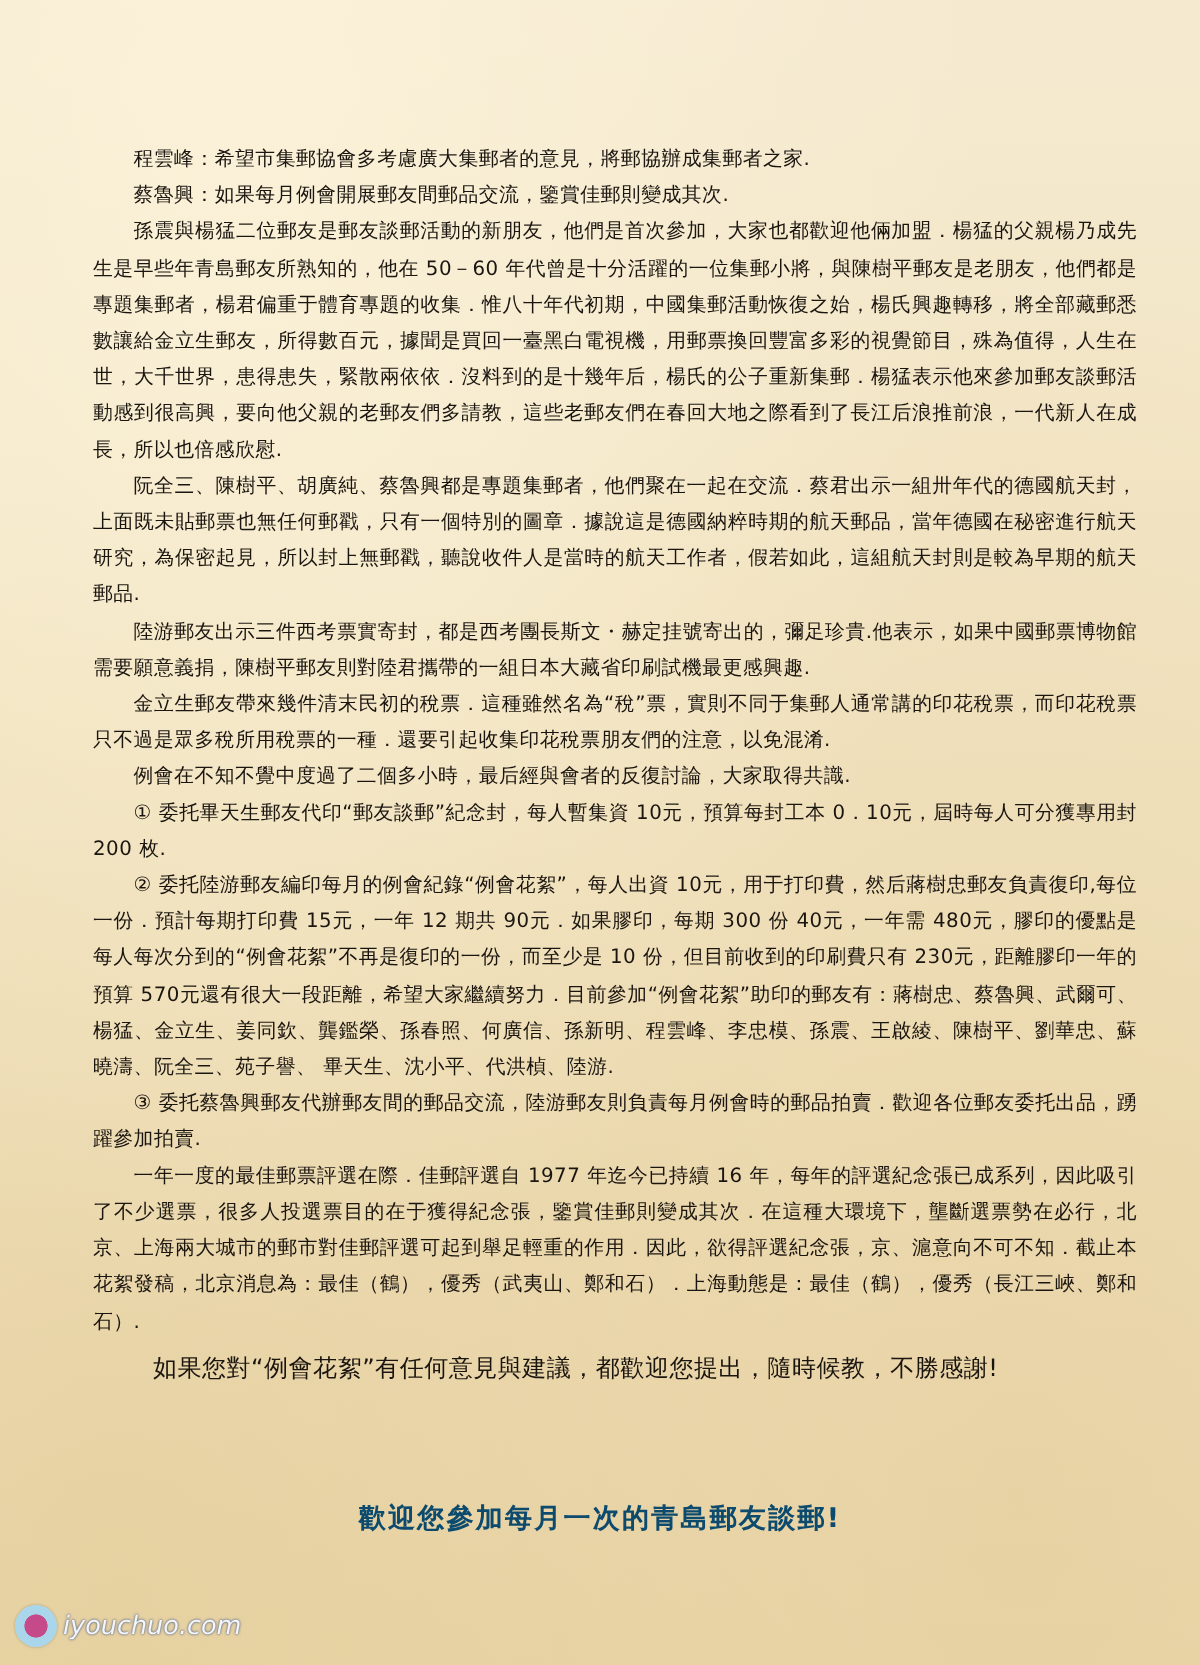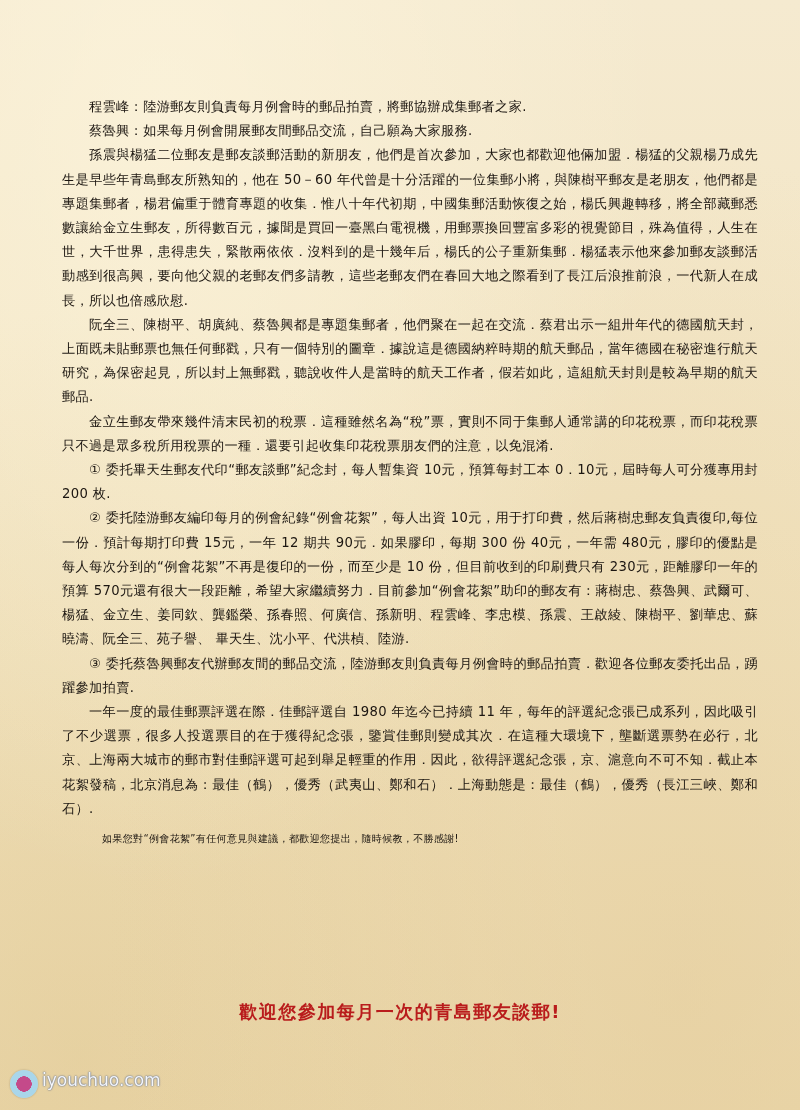--- a/index.html
+++ b/index.html
@@ -15,51 +15,53 @@
     font-family: "DejaVu Sans", sans-serif;
     color: #1b1510;
   }
   .page {
     position: absolute; left: 62px; top: 95px; width: 696px;
     font-size: 13.2px; line-height: 24.2px; letter-spacing: 0.35px;
   }
   .para { margin: 0; text-align: justify; }
   .indent { text-indent: 27px; }
   .speaker { text-indent: 27px; }
-  .closing { text-indent: 40px; margin-top: 6px; font-size: 10px; }
+  .closing { text-indent: 40px; margin-top: 6px; font-size: 16px; }
   .slogan {
     position: absolute; left: 0; width: 800px; top: 1000px; text-align: center;
-    font-size: 18px; letter-spacing: 1.5px; font-weight: bold; color: #b91c1c;
+    font-size: 18px; letter-spacing: 1.5px; font-weight: bold; color: #0c4a6e;
   }
   .watermark {
-    position: absolute; left: 10px; top: 1070px; display: flex; gap: 4px;
+    position: absolute; left: 10px; top: 1070px; display: flex; align-items: center; gap: 4px; font-style: italic;
   }
   .wm-logo {
     width: 28px; height: 28px; border-radius: 50%;
     background: radial-gradient(circle at 50% 50%, #c44a8a 0 38%, #a9d6ea 40% 100%);
     box-shadow: 0 0 2px rgba(0,0,0,0.25);
   }
   .wm-text {
     font-family: "DejaVu Sans", sans-serif; font-size: 17px; color: #f4f6fa;
     text-shadow: 0 0 2px #5a6a8a, 0 0 1px #5a6a8a;
   }
 </style>
 </head>
 <body>
 
 <div class="page">
-  <p class="para speaker">程雲峰：陸游郵友則負責每月例會時的郵品拍賣，將郵協辦成集郵者之家.</p>
-  <p class="para speaker">蔡魯興：如果每月例會開展郵友間郵品交流，自己願為大家服務.</p>
+  <p class="para speaker">程雲峰：希望市集郵協會多考慮廣大集郵者的意見，將郵協辦成集郵者之家.</p>
+  <p class="para speaker">蔡魯興：如果每月例會開展郵友間郵品交流，鑒賞佳郵則變成其次.</p>
   <p class="para indent">孫震與楊猛二位郵友是郵友談郵活動的新朋友，他們是首次參加，大家也都歡迎他倆加盟．楊猛的父親楊乃成先生是早些年青島郵友所熟知的，他在 50－60 年代曾是十分活躍的一位集郵小將，與陳樹平郵友是老朋友，他們都是專題集郵者，楊君偏重于體育專題的收集．惟八十年代初期，中國集郵活動恢復之始，楊氏興趣轉移，將全部藏郵悉數讓給金立生郵友，所得數百元，據聞是買回一臺黑白電視機，用郵票換回豐富多彩的視覺節目，殊為值得，人生在世，大千世界，患得患失，緊散兩依依．沒料到的是十幾年后，楊氏的公子重新集郵．楊猛表示他來參加郵友談郵活動感到很高興，要向他父親的老郵友們多請教，這些老郵友們在春回大地之際看到了長江后浪推前浪，一代新人在成長，所以也倍感欣慰.</p>
   <p class="para indent">阮全三、陳樹平、胡廣純、蔡魯興都是專題集郵者，他們聚在一起在交流．蔡君出示一組卅年代的德國航天封，上面既未貼郵票也無任何郵戳，只有一個特別的圖章．據說這是德國納粹時期的航天郵品，當年德國在秘密進行航天研究，為保密起見，所以封上無郵戳，聽說收件人是當時的航天工作者，假若如此，這組航天封則是較為早期的航天郵品.</p>
+  <p class="para indent">陸游郵友出示三件西考票實寄封，都是西考團長斯文・赫定挂號寄出的，彌足珍貴.他表示，如果中國郵票博物館需要願意義捐，陳樹平郵友則對陸君攜帶的一組日本大藏省印刷試機最更感興趣.</p>
   <p class="para indent">金立生郵友帶來幾件清末民初的稅票．這種雖然名為“稅”票，實則不同于集郵人通常講的印花稅票，而印花稅票只不過是眾多稅所用稅票的一種．還要引起收集印花稅票朋友們的注意，以免混淆.</p>
+  <p class="para indent">例會在不知不覺中度過了二個多小時，最后經與會者的反復討論，大家取得共識.</p>
   <p class="para indent">① 委托畢天生郵友代印“郵友談郵”紀念封，每人暫集資 10元，預算每封工本 0．10元，屆時每人可分獲專用封 200 枚.</p>
   <p class="para indent">② 委托陸游郵友編印每月的例會紀錄“例會花絮”，每人出資 10元，用于打印費，然后蔣樹忠郵友負責復印,每位一份．預計每期打印費 15元，一年 12 期共 90元．如果膠印，每期 300 份 40元，一年需 480元，膠印的優點是每人每次分到的“例會花絮”不再是復印的一份，而至少是 10 份，但目前收到的印刷費只有 230元，距離膠印一年的預算 570元還有很大一段距離，希望大家繼續努力．目前參加“例會花絮”助印的郵友有：蔣樹忠、蔡魯興、武爾可、楊猛、金立生、姜同欽、龔鑑榮、孫春照、何廣信、孫新明、程雲峰、李忠模、孫震、王啟綾、陳樹平、劉華忠、蘇曉濤、阮全三、苑子譽、 畢天生、沈小平、代洪楨、陸游.</p>
   <p class="para indent">③ 委托蔡魯興郵友代辦郵友間的郵品交流，陸游郵友則負責每月例會時的郵品拍賣．歡迎各位郵友委托出品，踴躍參加拍賣.</p>
-  <p class="para indent">一年一度的最佳郵票評選在際．佳郵評選自 1980 年迄今已持續 11 年，每年的評選紀念張已成系列，因此吸引了不少選票，很多人投選票目的在于獲得紀念張，鑒賞佳郵則變成其次．在這種大環境下，壟斷選票勢在必行，北京、上海兩大城市的郵市對佳郵評選可起到舉足輕重的作用．因此，欲得評選紀念張，京、滬意向不可不知．截止本花絮發稿，北京消息為：最佳（鶴），優秀（武夷山、鄭和石）．上海動態是：最佳（鶴），優秀（長江三峽、鄭和石）.</p>
+  <p class="para indent">一年一度的最佳郵票評選在際．佳郵評選自 1977 年迄今已持續 16 年，每年的評選紀念張已成系列，因此吸引了不少選票，很多人投選票目的在于獲得紀念張，鑒賞佳郵則變成其次．在這種大環境下，壟斷選票勢在必行，北京、上海兩大城市的郵市對佳郵評選可起到舉足輕重的作用．因此，欲得評選紀念張，京、滬意向不可不知．截止本花絮發稿，北京消息為：最佳（鶴），優秀（武夷山、鄭和石）．上海動態是：最佳（鶴），優秀（長江三峽、鄭和石）.</p>
   <p class="para closing">如果您對“例會花絮”有任何意見與建議，都歡迎您提出，隨時候教，不勝感謝!</p>
 </div>
 
 <div class="slogan">歡迎您參加每月一次的青島郵友談郵!</div>
 
 <div class="watermark">
   <span class="wm-logo"></span>
   <span class="wm-text">iyouchuo.com</span>
 </div>
 

